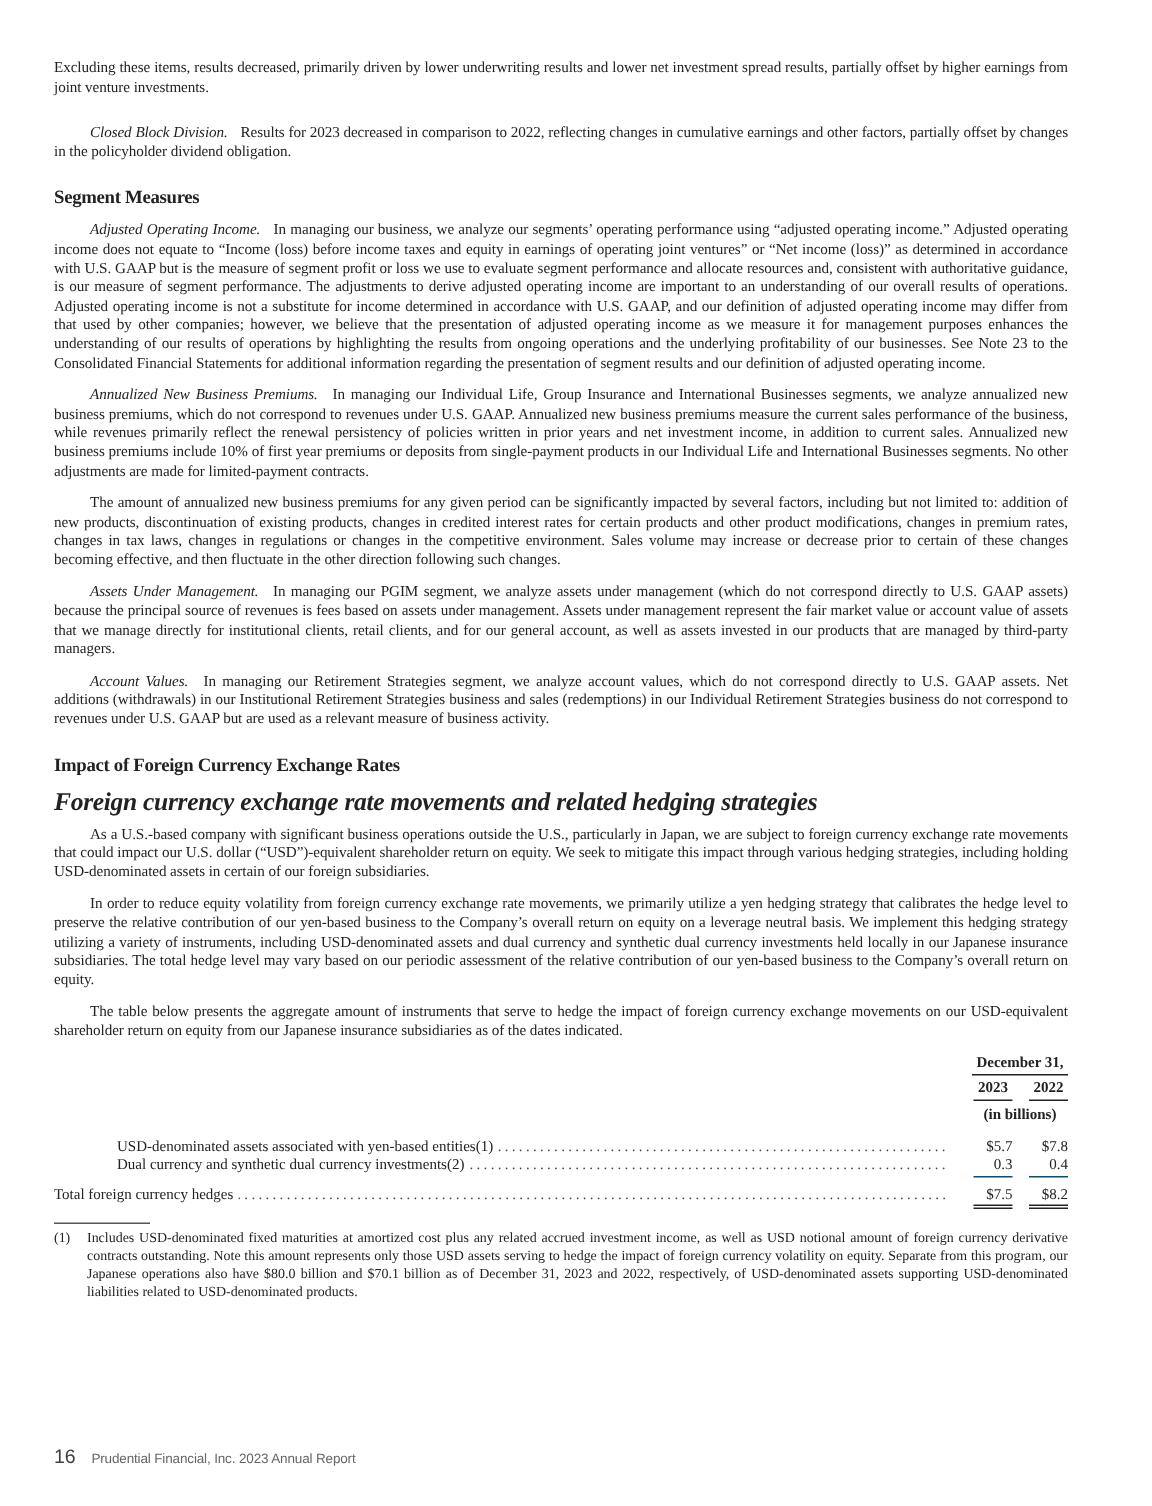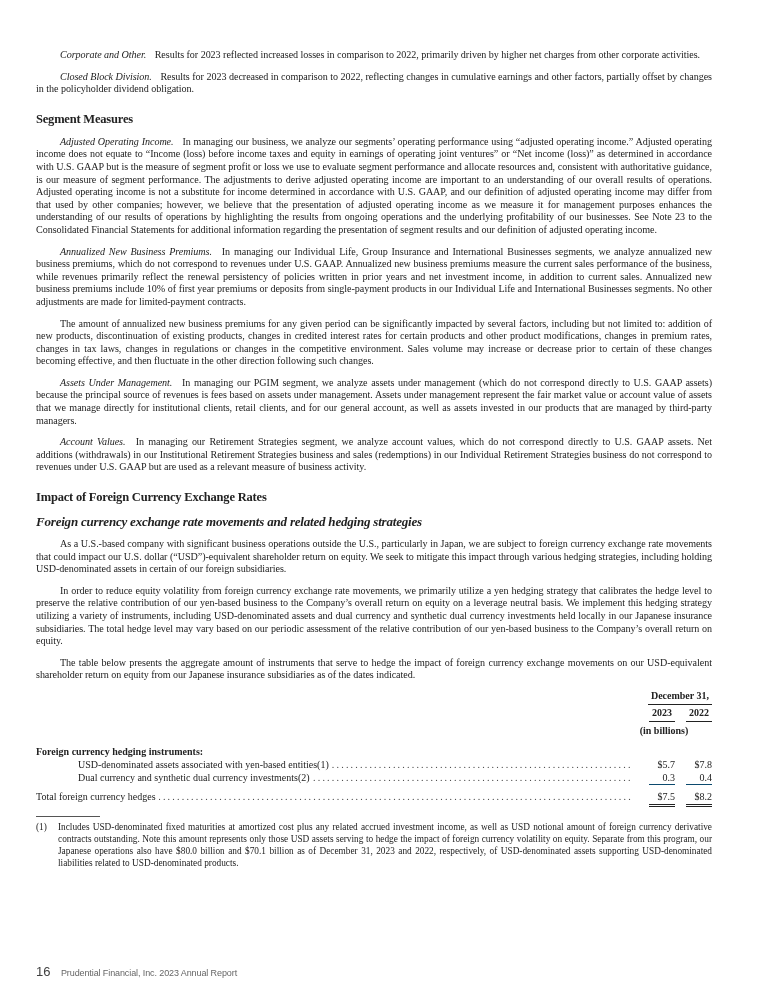--- a/index.html
+++ b/index.html
@@ -5,30 +5,30 @@
   html, body { margin: 0; padding: 0; background: #ffffff; }
   body { width: 768px; height: 1004px; position: relative; overflow: hidden;
          font-family: "Liberation Serif", serif; color: #222; }
   .page { position: absolute; left: 36px; top: 40px; width: 676px; }
   p { margin: 0; font-size: 10.1px; line-height: 12.6px; text-align: justify; letter-spacing: -0.05px; }
   p.indent { text-indent: 24px; }
   .gap { height: 9px; }
   .gap-lg { height: 16px; }
   em.lead { font-style: italic; margin-right: 6px; }
   h2 { margin: 0; font-size: 12.5px; font-weight: bold; line-height: 15px; letter-spacing: -0.2px; }
-  h3 { margin: 0; font-size: 13px; font-weight: bold; font-style: italic; line-height: 15px; letter-spacing: -0.2px; }
+  h3 { margin: 0; font-size: 17px; font-weight: bold; font-style: italic; line-height: 15px; letter-spacing: -0.2px; }
   .tbl { position: relative; width: 676px; font-size: 10px; line-height: 12.6px; }
   .tbl-head { position: relative; height: 56px; }
   .dec { position: absolute; right: 0; top: 0; width: 64px; text-align: center; font-weight: bold;
          border-bottom: 1.5px solid #222; padding-bottom: 1px; }
   .yr { position: absolute; top: 17px; width: 26px; text-align: center; font-weight: bold;
         border-bottom: 1.5px solid #222; padding-bottom: 1px; }
   .yr.y1 { right: 37px; margin-left: 16px; }
   .yr.y2 { right: 0; }
-  .unit { position: absolute; right: 16px; top: 35px; width: 64px; text-align: center; font-weight: bold; }
+  .unit { position: absolute; right: 0; top: 35px; width: 64px; text-align: center; font-weight: bold; }
   .section-label { font-weight: bold; height: 13px; }
   .row { position: relative; height: 12.6px; white-space: nowrap; }
   .row .label { position: absolute; left: 0; right: 80px; overflow: hidden; }
   .row .label.ind { left: 42px; }
   .row .label span.txt { background: #fff; padding-right: 3px; }
   .row .label .dots { position: absolute; left: 0; right: 0; top: 0; z-index: 0; color: #444;
                        letter-spacing: 2.2px; overflow: hidden; white-space: nowrap; }
   .row .label span.txt { position: relative; z-index: 1; }
   .val { position: absolute; width: 26px; text-align: right; }
   .val.c1 { right: 37px; }
@@ -41,22 +41,22 @@
   .fn .mark { position: absolute; left: 0; top: 0; }
   .footer { position: absolute; left: 36px; top: 962px; font-family: "Liberation Sans", sans-serif; color: #666; }
   .footer .pnum { font-size: 13px; color: #404040; margin-right: 6px; }
   .footer .ftxt { font-size: 9px; letter-spacing: -0.1px; }
 </style>
 </head>
 <body>
 
 <div class="page">
 
+  <p>Excluding these items, results decreased, primarily driven by lower underwriting results and lower net investment spread results, partially offset by higher earnings from joint venture investments.</p>
   <div class="gap"></div>
-  <p class="indent"><em class="lead">Corporate and Other.</em> <span>Results for 2023 reflected increased losses in comparison to 2022, primarily driven by higher net charges from other corporate activities.</span></p>
   <div class="gap"></div>
   <p class="indent"><em class="lead">Closed Block Division.</em> <span>Results for 2023 decreased in comparison to 2022, reflecting changes in cumulative earnings and other factors, partially offset by changes in the policyholder dividend obligation.</span></p>
 
   <div class="gap-lg"></div>
   <h2>Segment Measures</h2>
   <div class="gap"></div>
 
   <p class="indent"><em class="lead">Adjusted Operating Income.</em> <span>In managing our business, we analyze our segments’ operating performance using “adjusted operating income.” Adjusted operating income does not equate to “Income (loss) before income taxes and equity in earnings of operating joint ventures” or “Net income (loss)” as determined in accordance with U.S. GAAP but is the measure of segment profit or loss we use to evaluate segment performance and allocate resources and, consistent with authoritative guidance, is our measure of segment performance. The adjustments to derive adjusted operating income are important to an understanding of our overall results of operations. Adjusted operating income is not a substitute for income determined in accordance with U.S. GAAP, and our definition of adjusted operating income may differ from that used by other companies; however, we believe that the presentation of adjusted operating income as we measure it for management purposes enhances the understanding of our results of operations by highlighting the results from ongoing operations and the underlying profitability of our businesses. See Note 23 to the Consolidated Financial Statements for additional information regarding the presentation of segment results and our definition of adjusted operating income.</span></p>
   <div class="gap"></div>
   <p class="indent"><em class="lead">Annualized New Business Premiums.</em> <span>In managing our Individual Life, Group Insurance and International Businesses segments, we analyze annualized new business premiums, which do not correspond to revenues under U.S. GAAP. Annualized new business premiums measure the current sales performance of the business, while revenues primarily reflect the renewal persistency of policies written in prior years and net investment income, in addition to current sales. Annualized new business premiums include 10% of first year premiums or deposits from single-payment products in our Individual Life and International Businesses segments. No other adjustments are made for limited-payment contracts.</span></p>
@@ -81,21 +81,20 @@
   <div style="height:8px"></div>
 
   <div class="tbl">
     <div class="tbl-head">
       <div class="dec">December 31,</div>
       <div class="yr y1">2023</div>
       <div class="yr y2">2022</div>
       <div class="unit">(in billions)</div>
     </div>
 
-    <div class="section-label">Foreign currency hedging instruments:</div>
 
     <div class="row">
       <div class="label ind"><span class="dots">..........................................................................................................................................</span><span class="txt">USD-denominated assets associated with yen-based entities(1)</span></div>
       <div class="val c1">$5.7</div>
       <div class="val c2">$7.8</div>
     </div>
     <div class="row">
       <div class="label ind"><span class="dots">..........................................................................................................................................</span><span class="txt">Dual currency and synthetic dual currency investments(2)</span></div>
       <div class="val c1 ul">0.3</div>
       <div class="val c2 ul">0.4</div>

